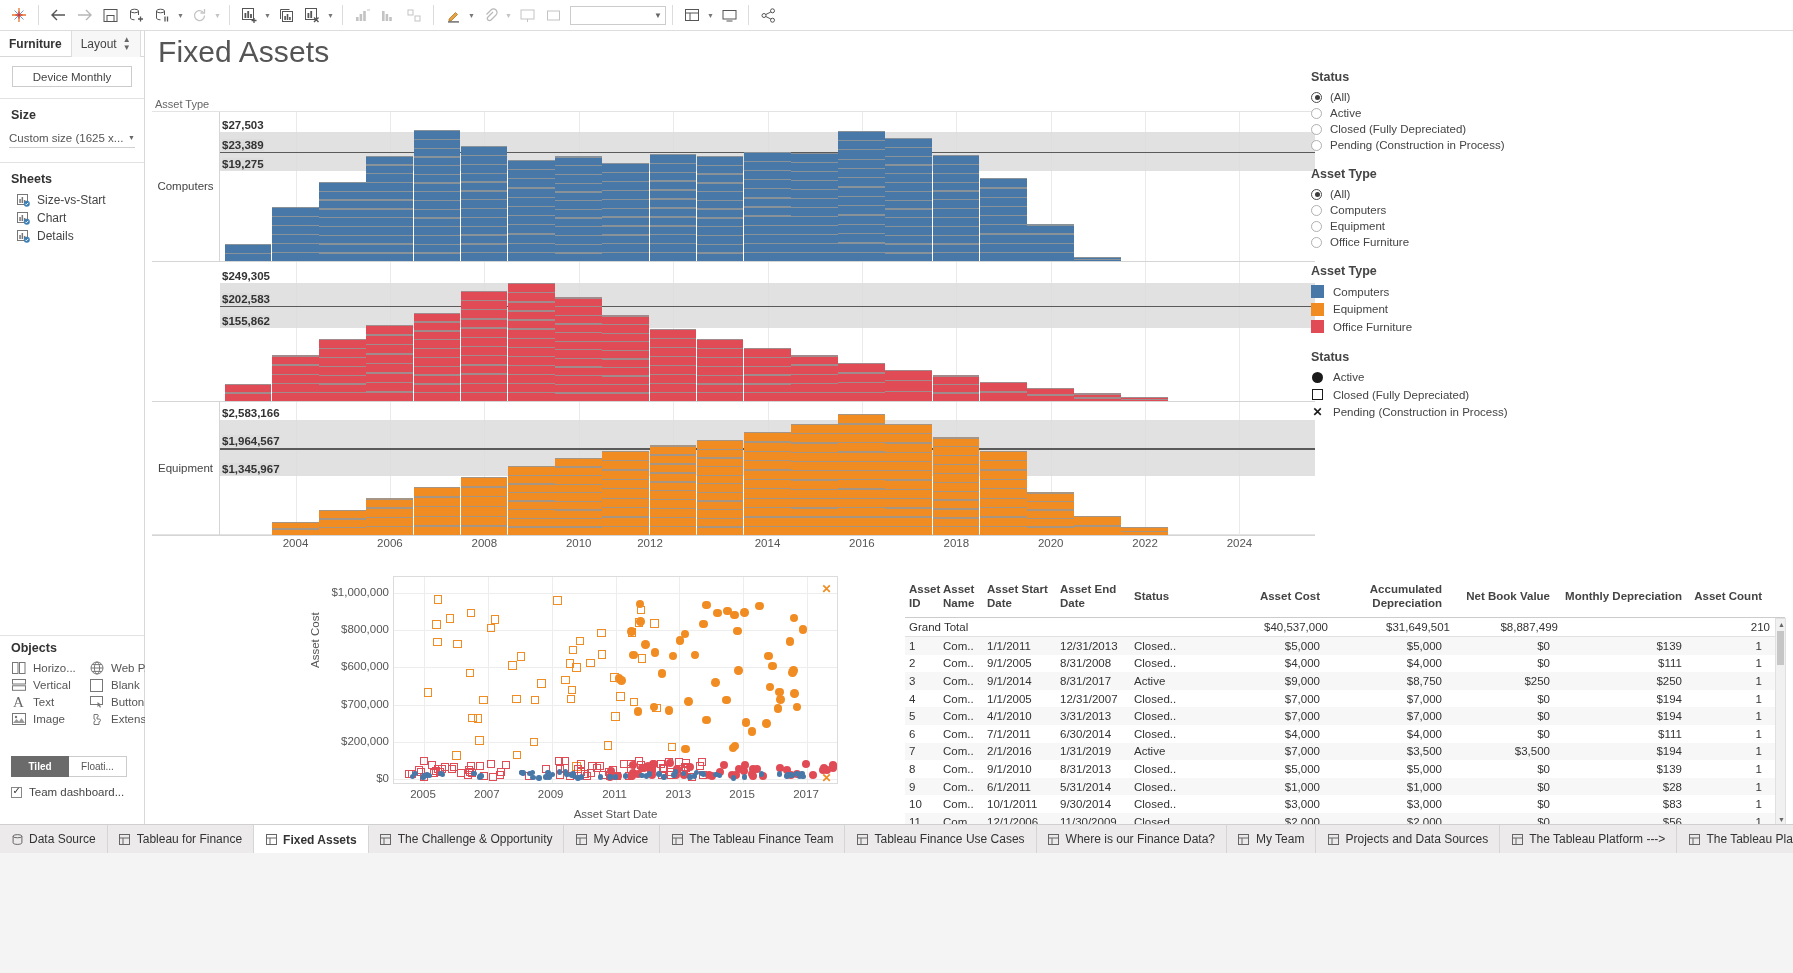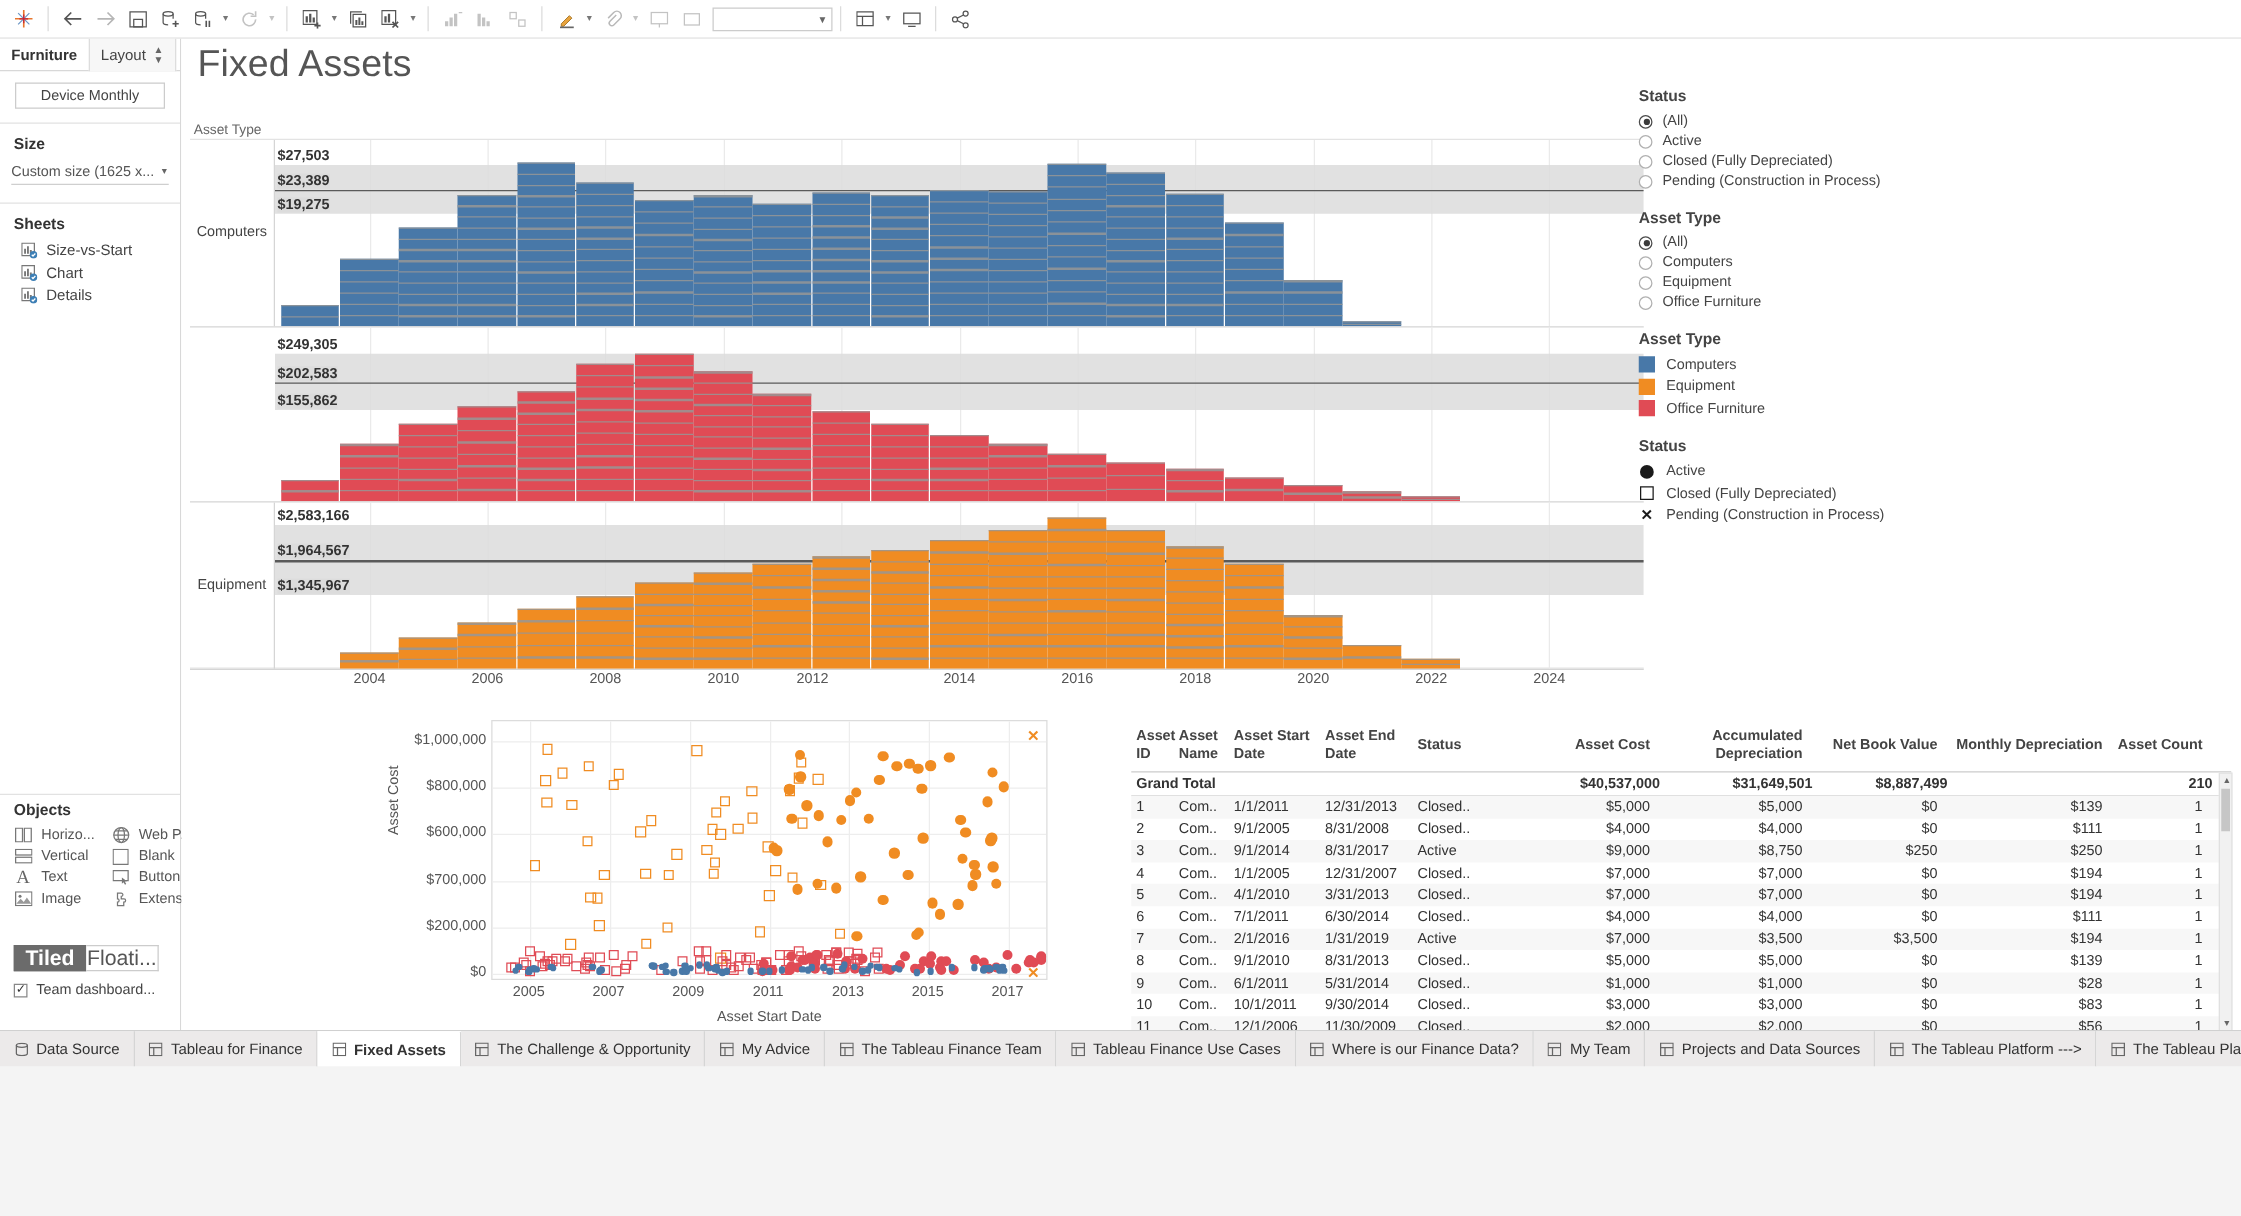--- a/index.html
+++ b/index.html
@@ -55,21 +55,21 @@
   }
   .lp-caret{ font-size:7px; color:#666; }
   .sheet-row{ display:flex; align-items:center; gap:7px; padding:2px 0 2px 17px; font-size:12px; color:#444;}
   .sheet-ico{ position:relative; width:13px; height:13px; }
   .sheet-ico svg{ display:block; }
   .obj-grid{ display:grid; grid-template-columns: 78px 1fr; row-gap:3px; padding:5px 0 0 11px;}
   .obj-item{ display:flex; align-items:center; gap:7px; font-size:11.5px; color:#555;}
   .obj-ico{ width:15px; height:14px; display:flex; align-items:center; justify-content:center; color:#707070;}
   .tf-row{ display:flex; margin:14px 0 0 11px; }
   .tf-btn{ width:58px; height:21px; display:flex; align-items:center; justify-content:center;
-     font-size:17px; border:1px solid #ccc;}
+     font-size:10px; border:1px solid #ccc;}
   .tf-btn.on{ background:#6b6b6b; color:#fff; border-color:#6b6b6b; font-weight:bold;}
   .tf-btn.off{ background:#fff; color:#555; border-left:none;}
   .chk-row{ display:flex; align-items:center; gap:7px; padding:12px 0 0 11px; font-size:11.5px; color:#444;}
   .chk{ width:11px; height:11px; border:1px solid #888; background:#fff; position:relative;}
   .chk:after{ content:"✓"; position:absolute; left:0.5px; top:-3px; font-size:10px; color:#333;}
 
   
   .dash{
     position:absolute; left:145px; top:31px; width:1648px; height:793px; background:#fff;
   }
@@ -120,21 +120,21 @@
   .mk.xx{ font-weight:bold; line-height:1; }
 
   
   .tbl{ position:absolute; left:760px; top:545px; width:880px; height:250px; font-size:11.5px;}
   .tbl-head{ display:flex; height:42px; border-bottom:1px solid #ccc; }
   .th{ color:#444; font-weight:bold; font-size:11.5px; padding:3px 4px; display:flex;
       align-items:center; line-height:1.18;}
   .th.r{ justify-content:flex-end; text-align:right;}
   .tr{ display:flex; height:17.6px; align-items:center; }
   .tr.alt{ background:#f7f7f7;}
-  .tr.total{ font-weight:bold; border-bottom:1px solid #e0e0e0; height:19px;}
+  .tr.total{ font-weight:normal; border-bottom:1px solid #e0e0e0; height:19px;}
   .td{ padding:0 4px; color:#333; overflow:hidden; white-space:nowrap;}
   .td.r{ text-align:right;}
   .c-id{width:34px;} .c-nm{width:44px;} .c-sd{width:73px;} .c-ed{width:74px;}
   .c-st{width:90px;} .c-ac{width:104px;} .c-ad{width:122px;} .c-nb{width:108px;}
   .c-md{width:132px;} .c-cnt{width:80px;}
   .scrollbar{ position:absolute; right:-1px; top:42px; width:11px; height:208px;
      background:#f1f1f1; border:1px solid #e0e0e0;}
   .sb-thumb{ position:absolute; left:1px; top:12px; width:7px; height:34px; background:#c6c6c6;}
   .sb-arrow{ position:absolute; left:0; width:11px; height:11px; font-size:7px; color:#666;
      display:flex; align-items:center; justify-content:center;}

